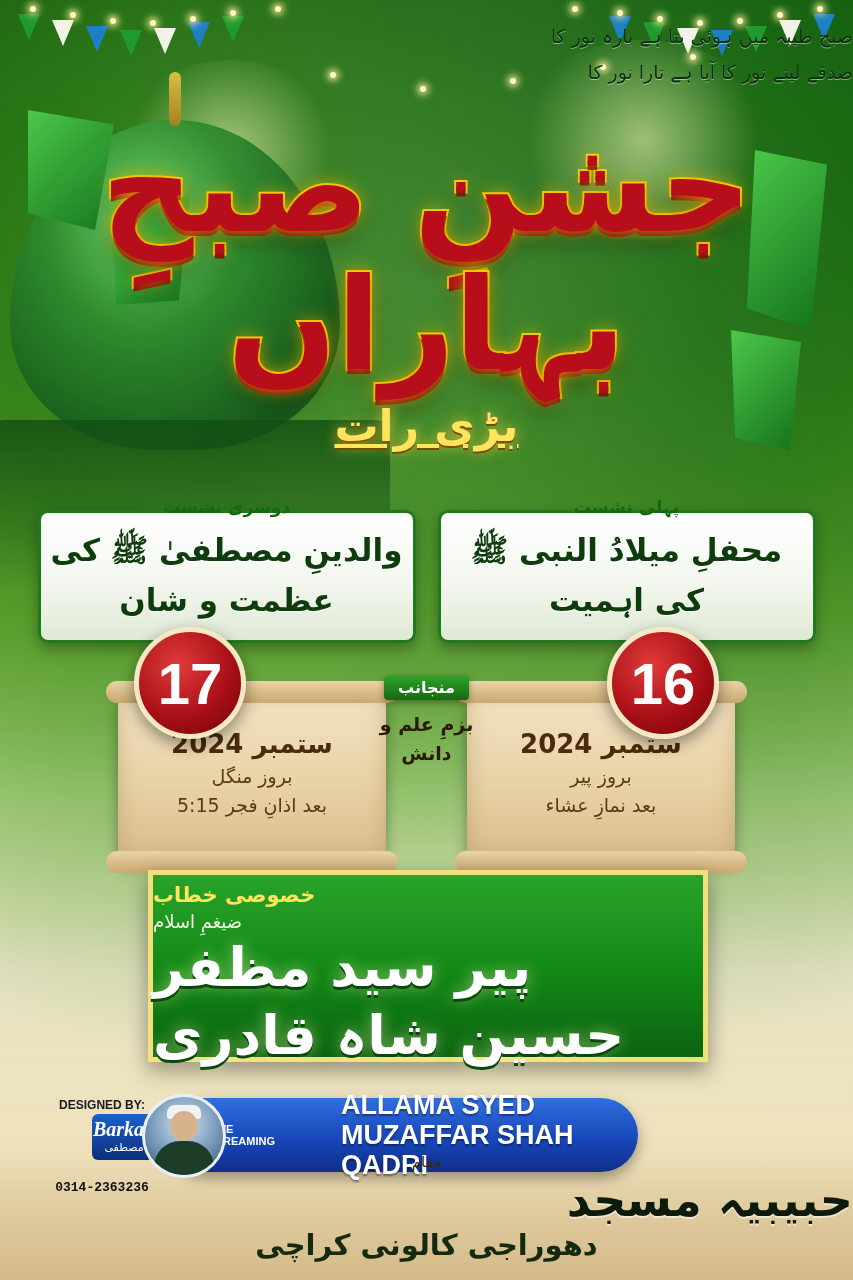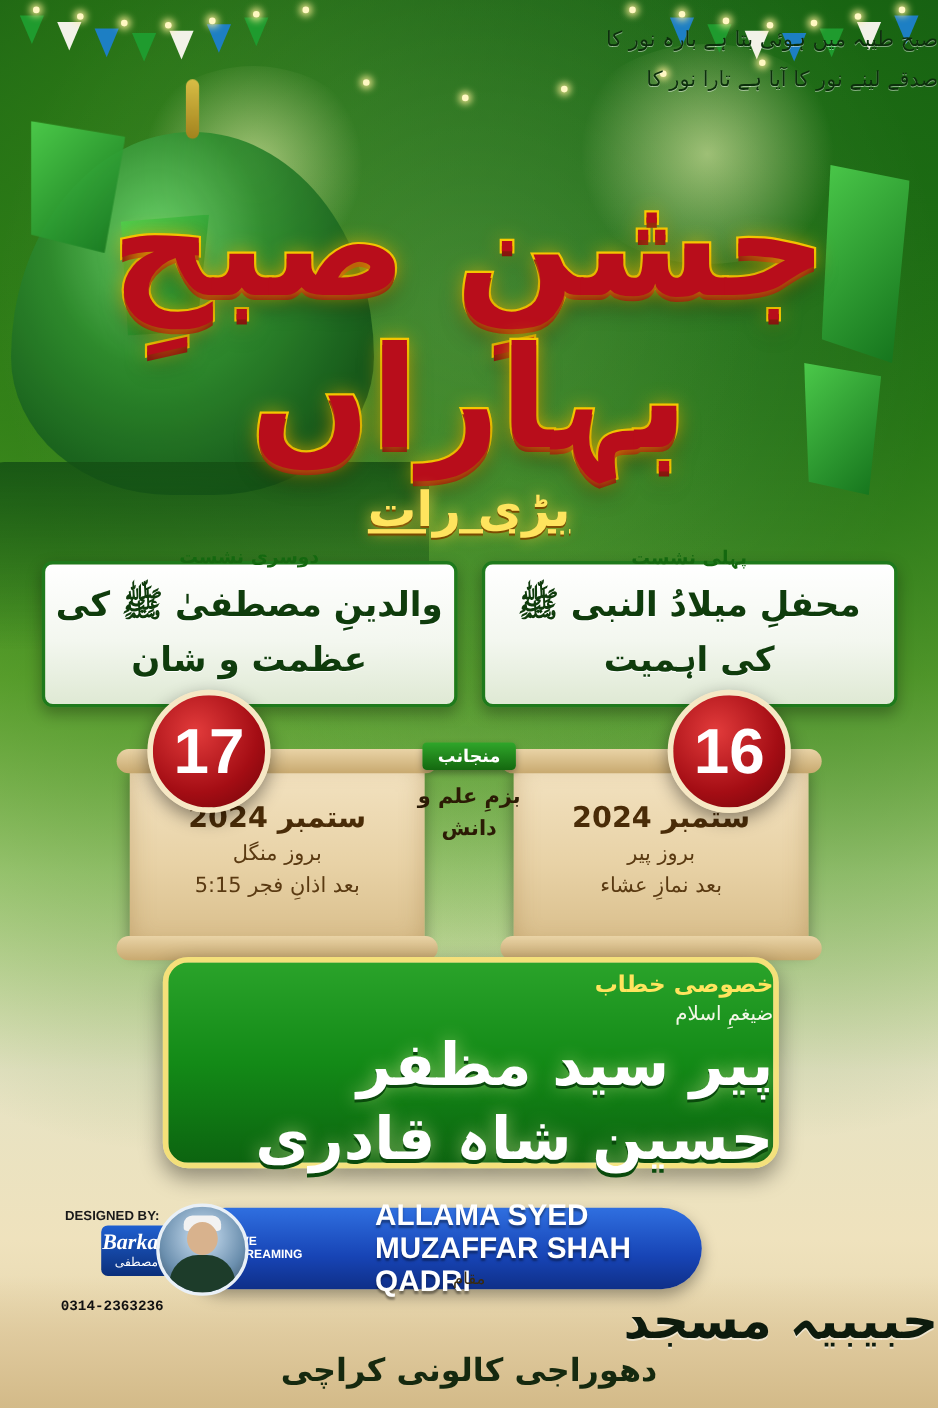--- a/index.html
+++ b/index.html
@@ -70,21 +70,21 @@
   .couplet {
     position: absolute; top: 18px; left: 0; width: 853px;
     direction: rtl;
     color: #0c2f0c; font-size: 19px; line-height: 1.9;
     font-family: "DejaVu Sans", sans-serif;
     text-shadow: 0 1px 0 rgba(255,255,255,0.45);
   }
 
   
   .title-wrap {
-    position: absolute; top: 118px; left: 0; width: 853px; text-align: center; margin-top: 38px;
+    position: absolute; top: 118px; left: 0; width: 853px; text-align: center;
   }
   .title-main {
     direction: rtl;
     font-family: "DejaVu Sans", sans-serif;
     font-size: 128px; font-weight: bold; line-height: 1.08;
     color: #b80d1b;
     -webkit-text-stroke: 4px #ffd000;
     paint-order: stroke fill;
     text-shadow:
       0 0 18px rgba(255,200,0,0.75),
@@ -177,23 +177,23 @@
   .mid-ribbon .rtext {
     margin-top: 10px; color: #2b1b05; font-size: 19px; font-weight: bold;
     line-height: 1.5; font-family: "DejaVu Sans", sans-serif;
   }
 
   
   .speaker-panel {
     position: absolute; top: 870px; left: 148px; width: 560px; height: 192px;
     background: linear-gradient(180deg, #2aa32a 0%, #138a17 50%, #0c6410 100%);
     border: 5px solid #f4e07a;
-    border-radius: 23px;
+    border-radius: 0;
     box-shadow: 0 8px 20px rgba(0,0,0,0.4);
-    text-align: right; direction: rtl; padding-top: 8px;
+    text-align: left; direction: rtl; padding-top: 8px;
   }
   .speaker-panel .khitab {
     color: #ffe45e; font-size: 21px; font-weight: bold;
     font-family: "DejaVu Sans", sans-serif;
   }
   .speaker-panel .zeegham {
     color: #f4f7e8; font-size: 18px; margin-top: 4px;
     font-family: "DejaVu Sans", sans-serif;
   }
   .speaker-panel .sname {

